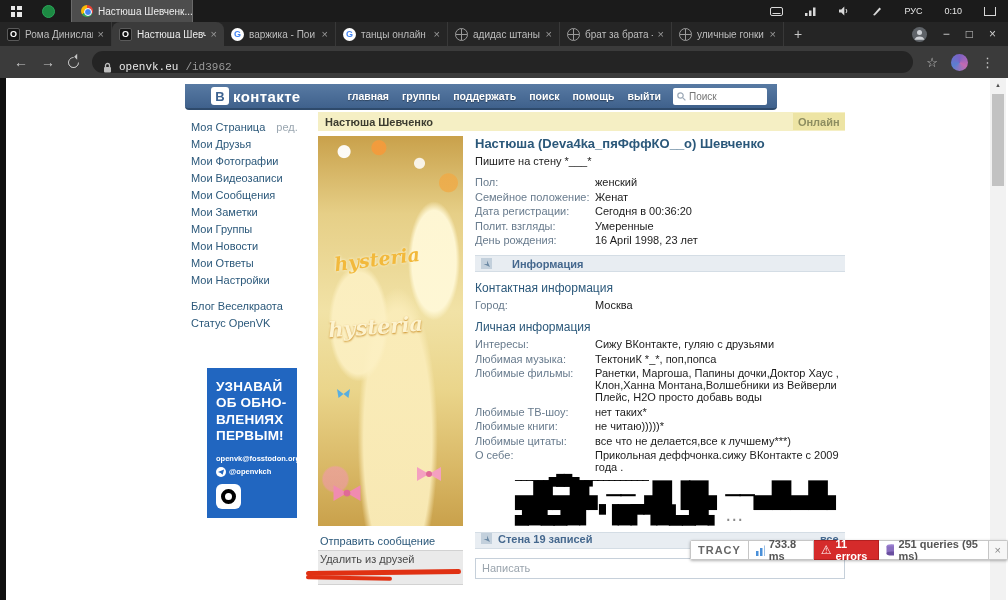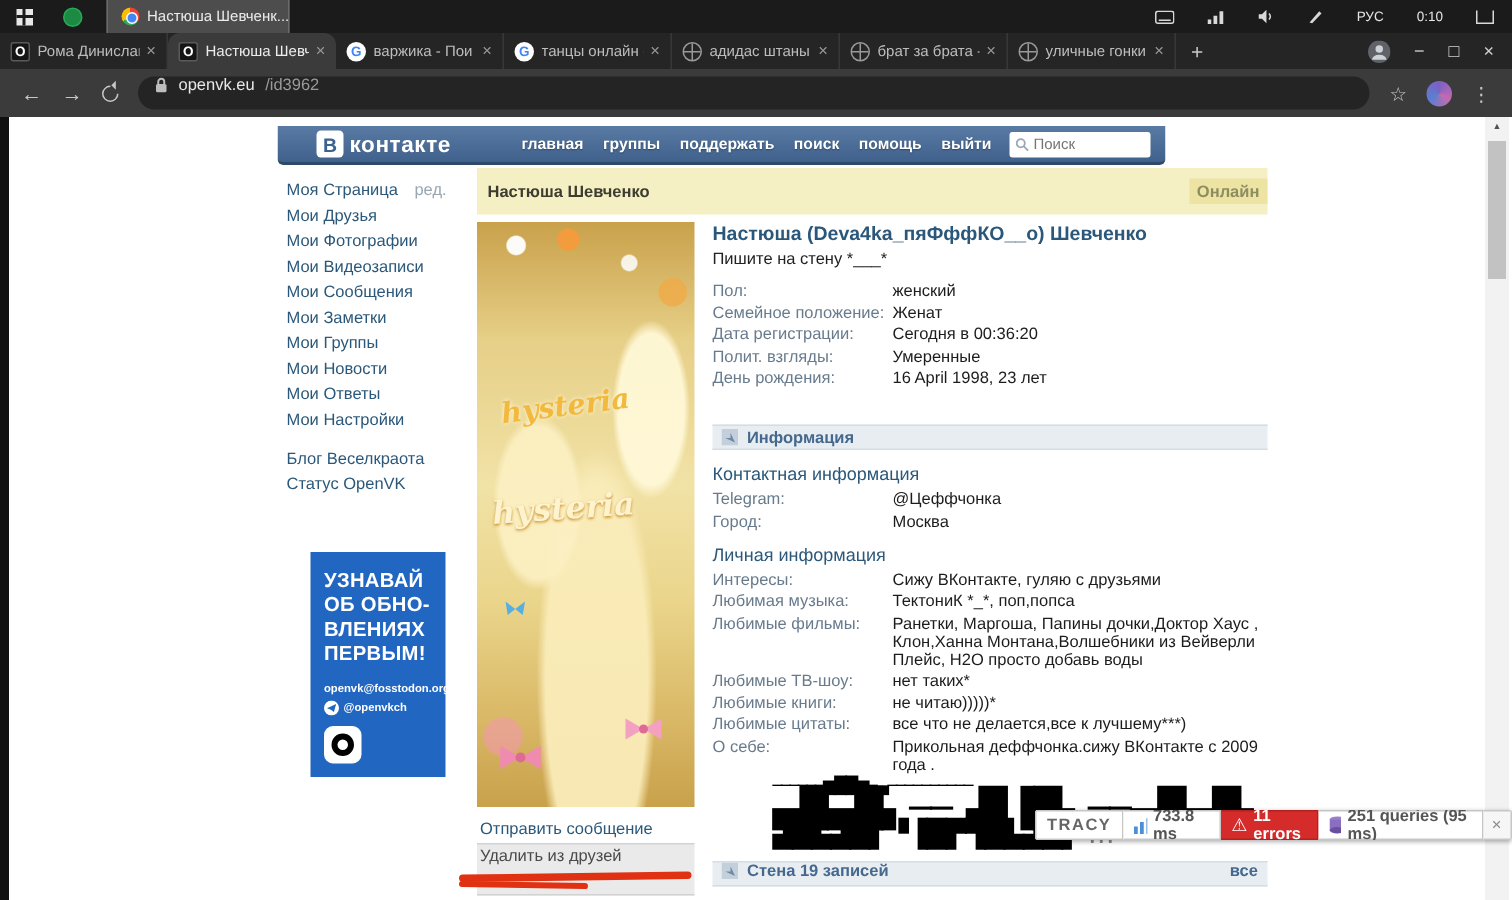--- a/index.html
+++ b/index.html
@@ -33,21 +33,21 @@
       background: linear-gradient(#9a9a9a,#9a9a9a) center/100% 1px no-repeat,
                   linear-gradient(#9a9a9a,#9a9a9a) center/1px 100% no-repeat; }
   .newtab { margin:0 0 0 10px; color:#c7c7c7; font-size:14px; cursor:pointer; }
   .strip-right { margin-left:auto; display:flex; align-items:center; gap:16px; padding-right:12px; color:#cfcfcf; font-size:12px; }
 
   
   .toolbar { position:absolute; top:46px; left:0; right:0; height:32px; background:#3b3b3b; display:flex; align-items:center; gap:13px; padding:0 14px; color:#c7c7c7; z-index:28; }
   .nav-arrow { font-size:14px; }
   .reload { width:11px; height:11px; border:1.6px solid #c7c7c7; border-radius:50%; border-top-color:transparent; transform:rotate(45deg); position:relative; }
   .reload::after { content:""; position:absolute; left:-2px; top:-3px; border:3px solid transparent; border-right-color:#c7c7c7; transform:rotate(-45deg); }
-  .urlbar { flex:1; height:22px; background:#242424; border-radius:11px; display:flex; align-items:flex-start; gap:7px; padding:0 11px; font-size:11px; }
+  .urlbar { flex:1; height:22px; background:#242424; border-radius:11px; display:flex; align-items:flex-end; gap:7px; padding:0 11px; font-size:11px;font-family:Liberation Mono, monospace; }
   .url-host { color:#e8e8e8; } .url-path { color:#9a9a9a; }
   .tb-icons { display:flex; align-items:center; gap:13px; font-size:13px; }
   .tb-avatar { width:17px; height:17px; border-radius:50%; background:conic-gradient(#7b61c4,#c46ab0,#5a7fd0,#7b61c4); }
 
   
   .page { position:absolute; top:78px; left:0; width:1008px; height:522px; background:#fff; overflow:hidden; z-index:1; }
   .left-strip { position:absolute; left:0; top:0; width:6px; height:100%; background:#101010; }
   .scrollbar { position:absolute; left:990px; top:0; width:16px; height:100%; background:#f2f2f2; }
   .scroll-up { height:13px; display:flex; align-items:center; justify-content:center; font-size:6px; color:#505050; }
   .scroll-thumb { position:absolute; top:16px; left:2px; width:12px; height:92px; background:#c2c2c2; }
@@ -69,21 +69,21 @@
   .menu-item .edit { color:#9aa6b0; margin-left:11px; }
   .menu-extra { margin-top:9px; }
   .ad-box { margin:37px 0 0 16px; width:90px; background:#2166c0; padding:11px 9px 9px; color:#fff; }
   .ad-line { font-weight:bold; font-size:13.5px; line-height:1.22; letter-spacing:.2px; }
   .ad-email { font-size:7.5px; font-weight:bold; margin-top:9px; }
   .ad-tg { display:flex; align-items:center; gap:3px; font-size:7.5px; font-weight:bold; margin-top:4px; }
   .ad-logo { margin-top:7px; width:25px; height:25px; background:#fff; border-radius:6px; display:flex; align-items:center; justify-content:center; }
   .ad-logo i { display:block; width:15px; height:15px; border:4.5px solid #000; border-radius:50%; }
 
   .vk-main { flex:1; padding-top:2px; position:relative; }
-  .name-bar { height:31px; background:#F5EFC4; display:flex; align-items:center; padding:0 0 0 7px; font-weight:bold; color:#3c3c30; }
+  .name-bar { height:19px; background:#F5EFC4; display:flex; align-items:center; padding:0 0 0 7px; font-weight:bold; color:#3c3c30; }
   .online-chip { margin-left:auto; background:#EDE4A4; color:#8d8d60; font-weight:bold; padding:0 5px; height:17px; display:flex; align-items:center; }
 
   .profile-row { display:flex; margin-top:5px; }
   .photo-col { width:145px; flex:none; position:relative; }
   .photo { height:390px; position:relative; overflow:hidden; cursor:pointer; background:
       radial-gradient(circle at 18% 4%, rgba(255,255,255,.95) 0 6px, rgba(255,255,255,0) 7px),
       radial-gradient(circle at 42% 3%, rgba(243,155,60,.95) 0 7px, rgba(243,155,60,0) 8px),
       radial-gradient(circle at 70% 7%, rgba(255,255,255,.85) 0 5px, rgba(255,255,255,0) 6px),
       radial-gradient(circle at 90% 12%, rgba(240,170,70,.8) 0 9px, rgba(240,170,70,0) 10px),
       radial-gradient(ellipse at 80% 32%, rgba(255,248,215,.95) 0 22px, rgba(255,248,215,0) 26px),
@@ -104,21 +104,21 @@
   .zoom-bar { margin-top:11px; height:18px; background:#FAF4CB; border:1px solid #e2d89c; display:flex; align-items:center; justify-content:center; font-weight:bold; color:#3a3a2e; position:relative; }
   .zoom-bar::before { content:""; position:absolute; left:0; top:0; bottom:0; width:17px; background:#E7DC9E; }
 
   .info-col { flex:1; padding-left:12px; }
   .pr-name { color:#2B587A; font-weight:bold; font-size:13px; }
   .pr-status { margin-top:4px; color:#222; }
   .fields { margin-top:9px; }
   .frow { display:flex; margin-bottom:2.5px; }
   .flabel { width:120px; flex:none; color:#687b8d; }
   .fvalue { color:#1c1c1c; }
-  .section-bar { margin-top:25px; height:17px; background:#E8EDF2; border-top:1px solid #D4DDE5; border-bottom:1px solid #D4DDE5; display:flex; align-items:center; gap:6px; padding:0 6px; color:#45688E; font-weight:bold; }
+  .section-bar { margin-top:9px; height:17px; background:#E8EDF2; border-top:1px solid #D4DDE5; border-bottom:1px solid #D4DDE5; display:flex; align-items:center; gap:20px; padding:0 6px; color:#45688E; font-weight:bold; }
   .subheading { color:#2B587A; font-weight:normal; font-size:12px; margin:9px 0 4px; }
   .glitch { margin:3px 0 0 40px; color:#000; line-height:.85; letter-spacing:-1px; font-family:"DejaVu Sans",sans-serif; }
   .g0 { font-size:11px; } .g1 { font-size:25px; } .g2 { font-size:18px; color:#000; }
   .g2 .dots { color:#8a8a8a; letter-spacing:0; }
   .wall-bar { margin-top:10px; height:17px; background:#E8EDF2; border-top:1px solid #D4DDE5; border-bottom:1px solid #D4DDE5; display:flex; gap:6px; padding:0 6px; color:#45688E; font-weight:bold; }
   .wall-all { margin-left:auto; cursor:pointer; }
   .wall-input { margin-top:9px; width:100%; height:21px; border:1px solid #C6D0DA; padding:0 6px; font-size:11px; color:#444; font-family:inherit; outline:none; }
   .wall-input::placeholder { color:#9aa4ad; }
 
   
@@ -359,24 +359,20 @@
             <div class="section-bar">
               <svg width="11" height="11">
                   <rect width="11" height="11" fill="#c3d0dc"></rect>
                   <path d="M2.5 6 H6 V2.5 L9 9 Z" fill="#6d8aa5"></path>
                 </svg>
               <span>Информация</span>
             </div>
 
             <div class="subheading">Контактная информация</div>
             <div class="frow">
-                <span class="flabel">Telegram:</span>
-                <span class="fvalue">@Цеффчонка</span>
-              </div>
-            <div class="frow">
                 <span class="flabel">Город:</span>
                 <span class="fvalue">Москва</span>
               </div>
 
             <div class="subheading">Личная информация</div>
             <div class="frow">
                 <span class="flabel">Интересы:</span>
                 <span class="fvalue">Сижу ВКонтакте, гуляю с друзьями</span>
               </div>
             <div class="frow">

